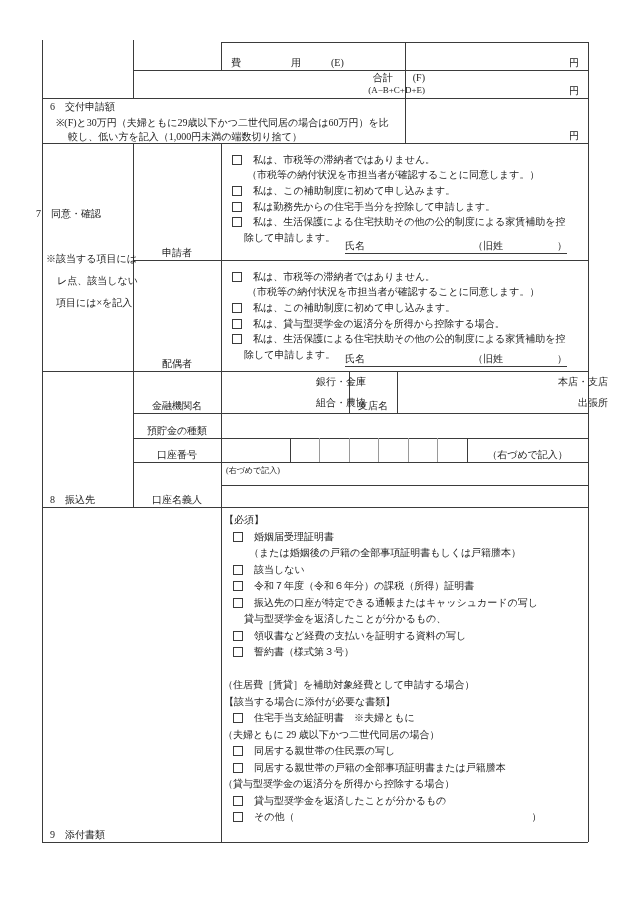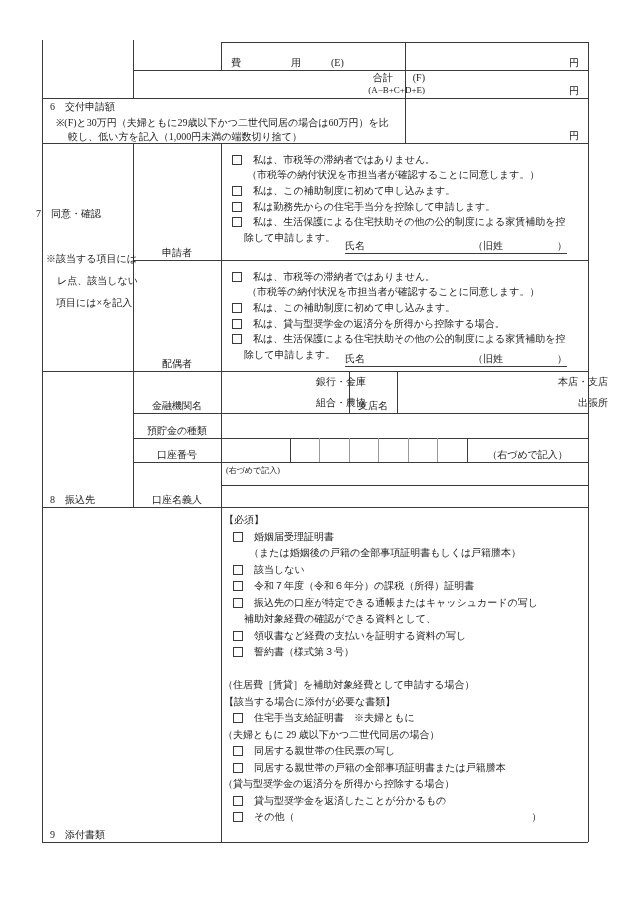--- a/index.html
+++ b/index.html
@@ -236,21 +236,21 @@
       </div>
     <div class="aline item">
         <span class="cb"></span>
         <span>令和７年度（令和６年分）の課税（所得）証明書</span>
       </div>
     <div class="aline item">
         <span class="cb"></span>
         <span>振込先の口座が特定できる通帳またはキャッシュカードの写し</span>
       </div>
     <div class="aline cont1" style="padding-left:23px;">
-        <span>補助対象経費の確認ができる資料として、</span>
+        <span>貸与型奨学金を返済したことが分かるもの、</span>
       </div>
     <div class="aline item">
         <span class="cb"></span>
         <span>領収書など経費の支払いを証明する資料の写し</span>
       </div>
     <div class="aline item">
         <span class="cb"></span>
         <span>誓約書（様式第３号）</span>
       </div>
     <div class="aline"></div>

